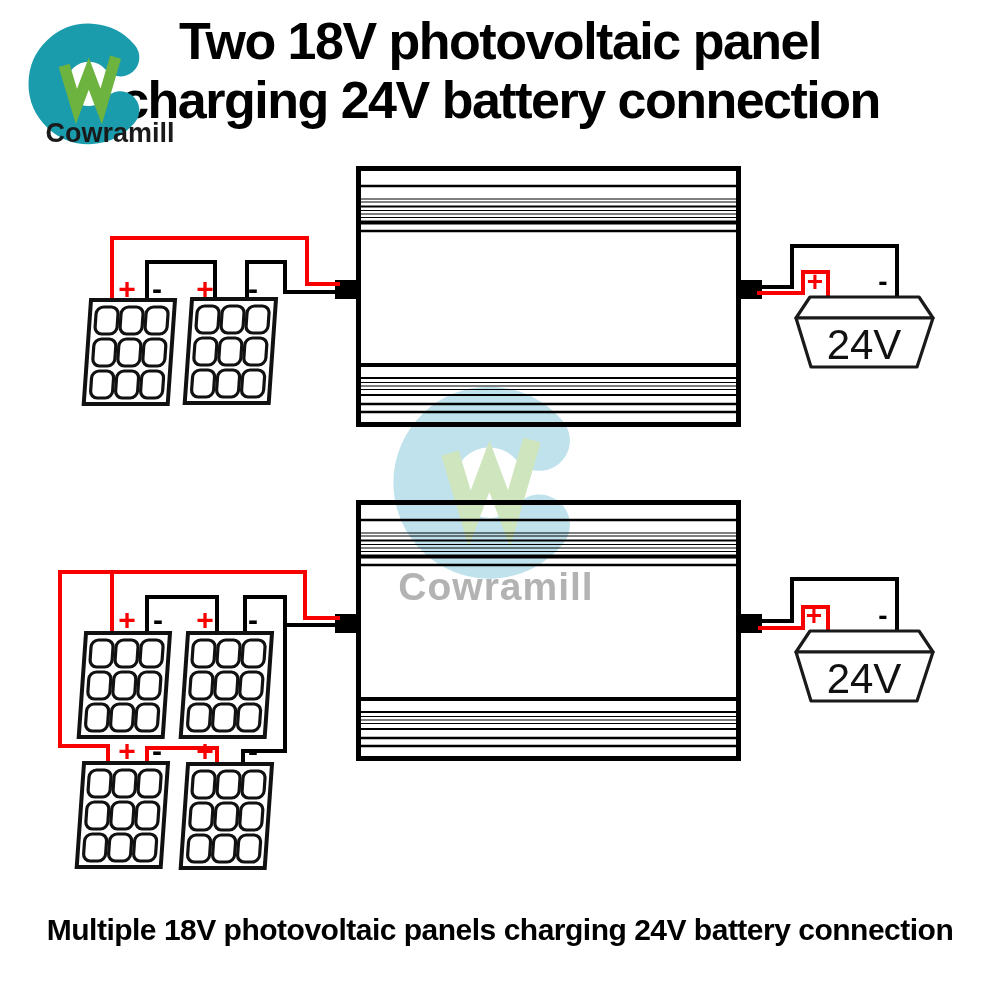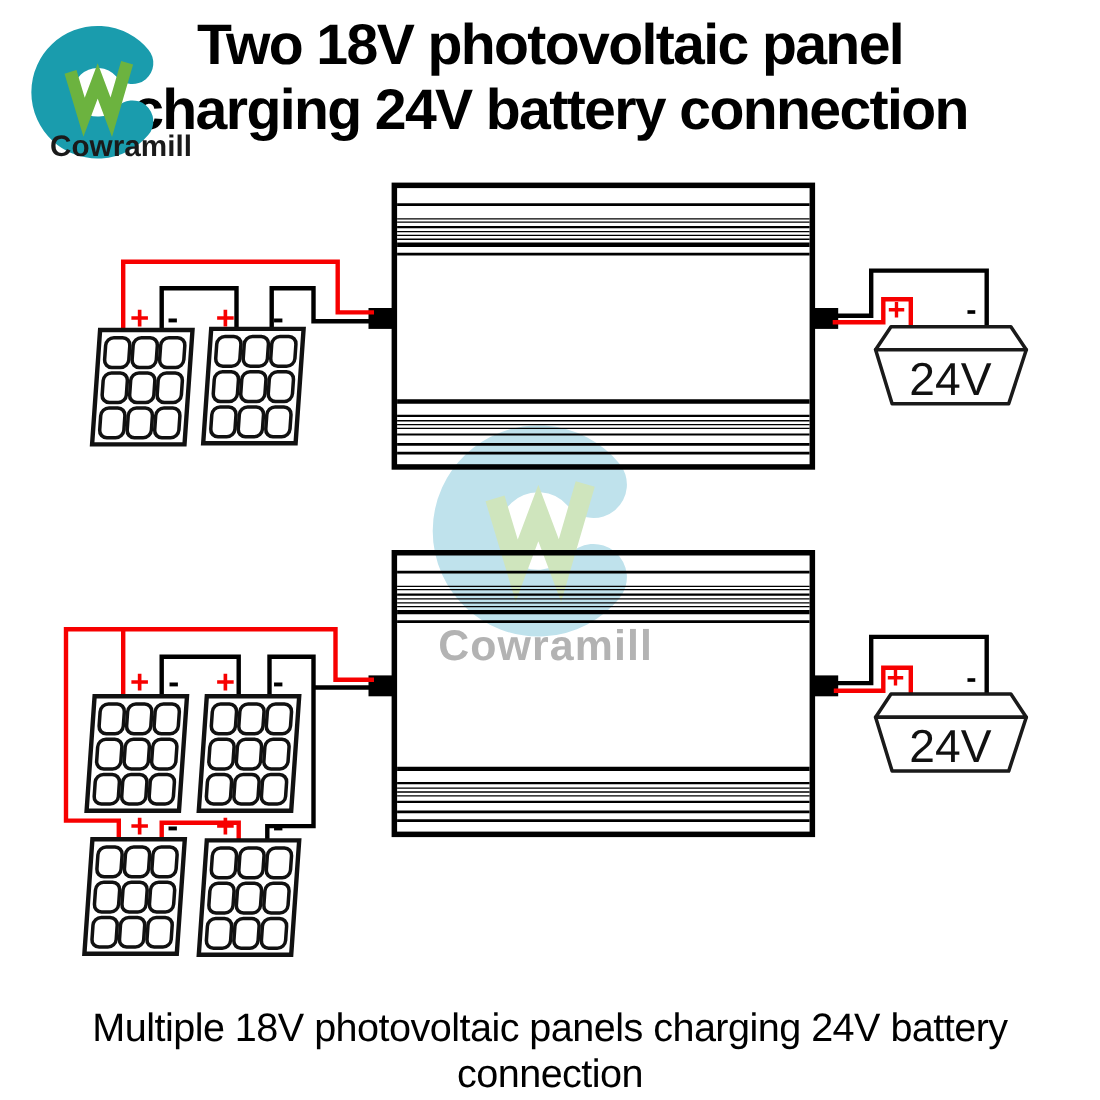--- a/index.html
+++ b/index.html
@@ -6,21 +6,21 @@
   body{width:1000px;height:1000px;position:relative;overflow:hidden;
        font-family:"Liberation Sans", sans-serif;color:#000;}
   .page{position:absolute;inset:0;background:#fff;}
 
   
   .title{position:absolute;top:12px;left:0;width:1000px;text-align:center;
          font-size:52px;font-weight:700;letter-spacing:-1.5px;line-height:59px;
          color:#000;z-index:1;}
   .title span{display:block;}
   .caption{position:absolute;top:913px;left:0;width:1000px;text-align:center;
-           font-size:36px;font-weight:400;letter-spacing:-0.5px;color:#000;z-index:1;}
+           font-size:30px;font-weight:700;letter-spacing:-0.5px;color:#000;z-index:1;}
 
   
   svg.scene{position:absolute;top:0;left:0;z-index:2;}
 
   .ctrl-box{fill:#fff;stroke:#000;stroke-width:5;}
   .fin{stroke:#000;fill:none;}
   .w25{stroke-width:2.5;} .w15{stroke-width:1.2;}
   .w2{stroke-width:2;}   .w45{stroke-width:4;}
   .tab{fill:#000;}
 

